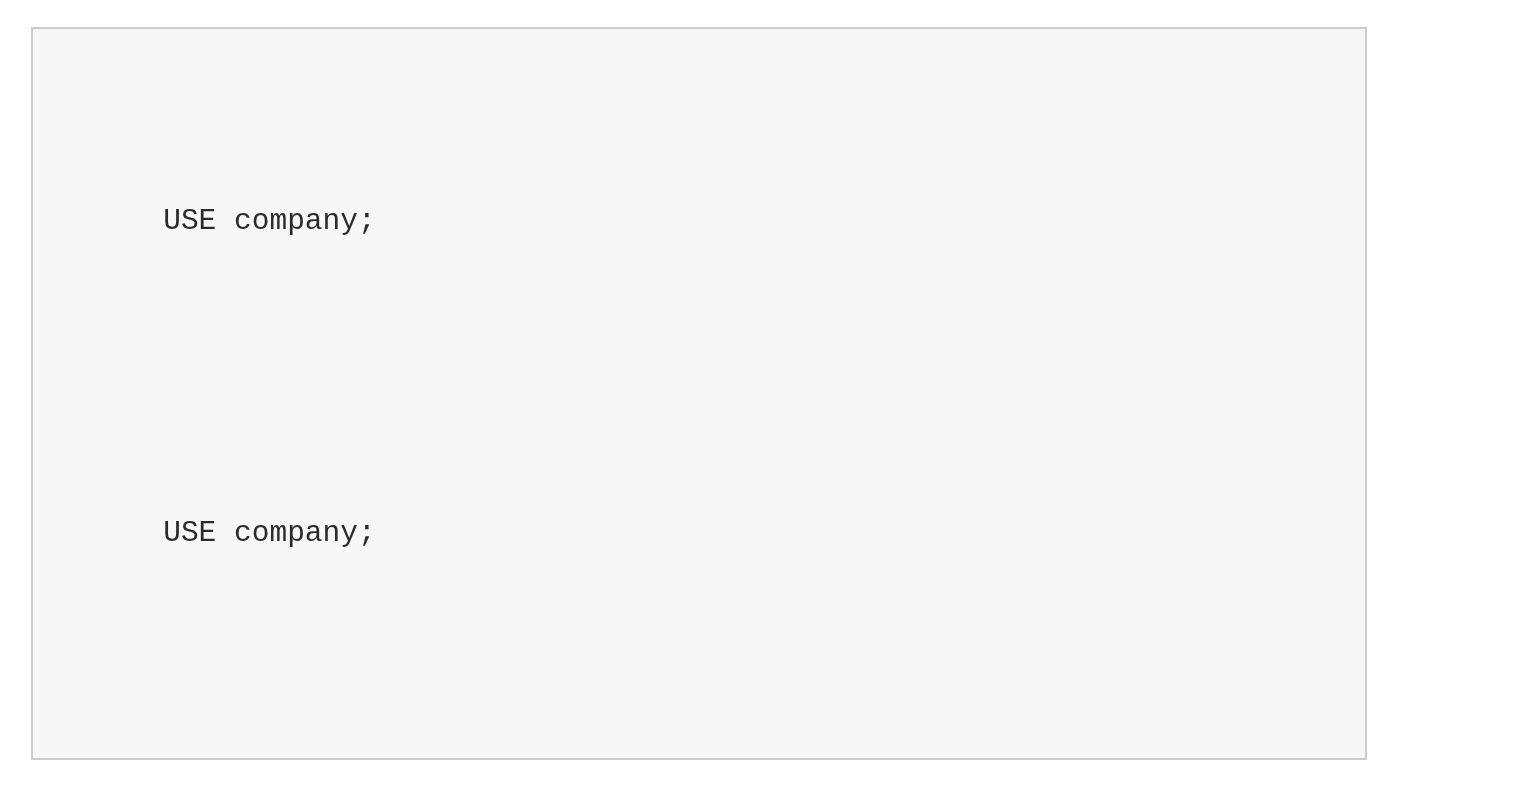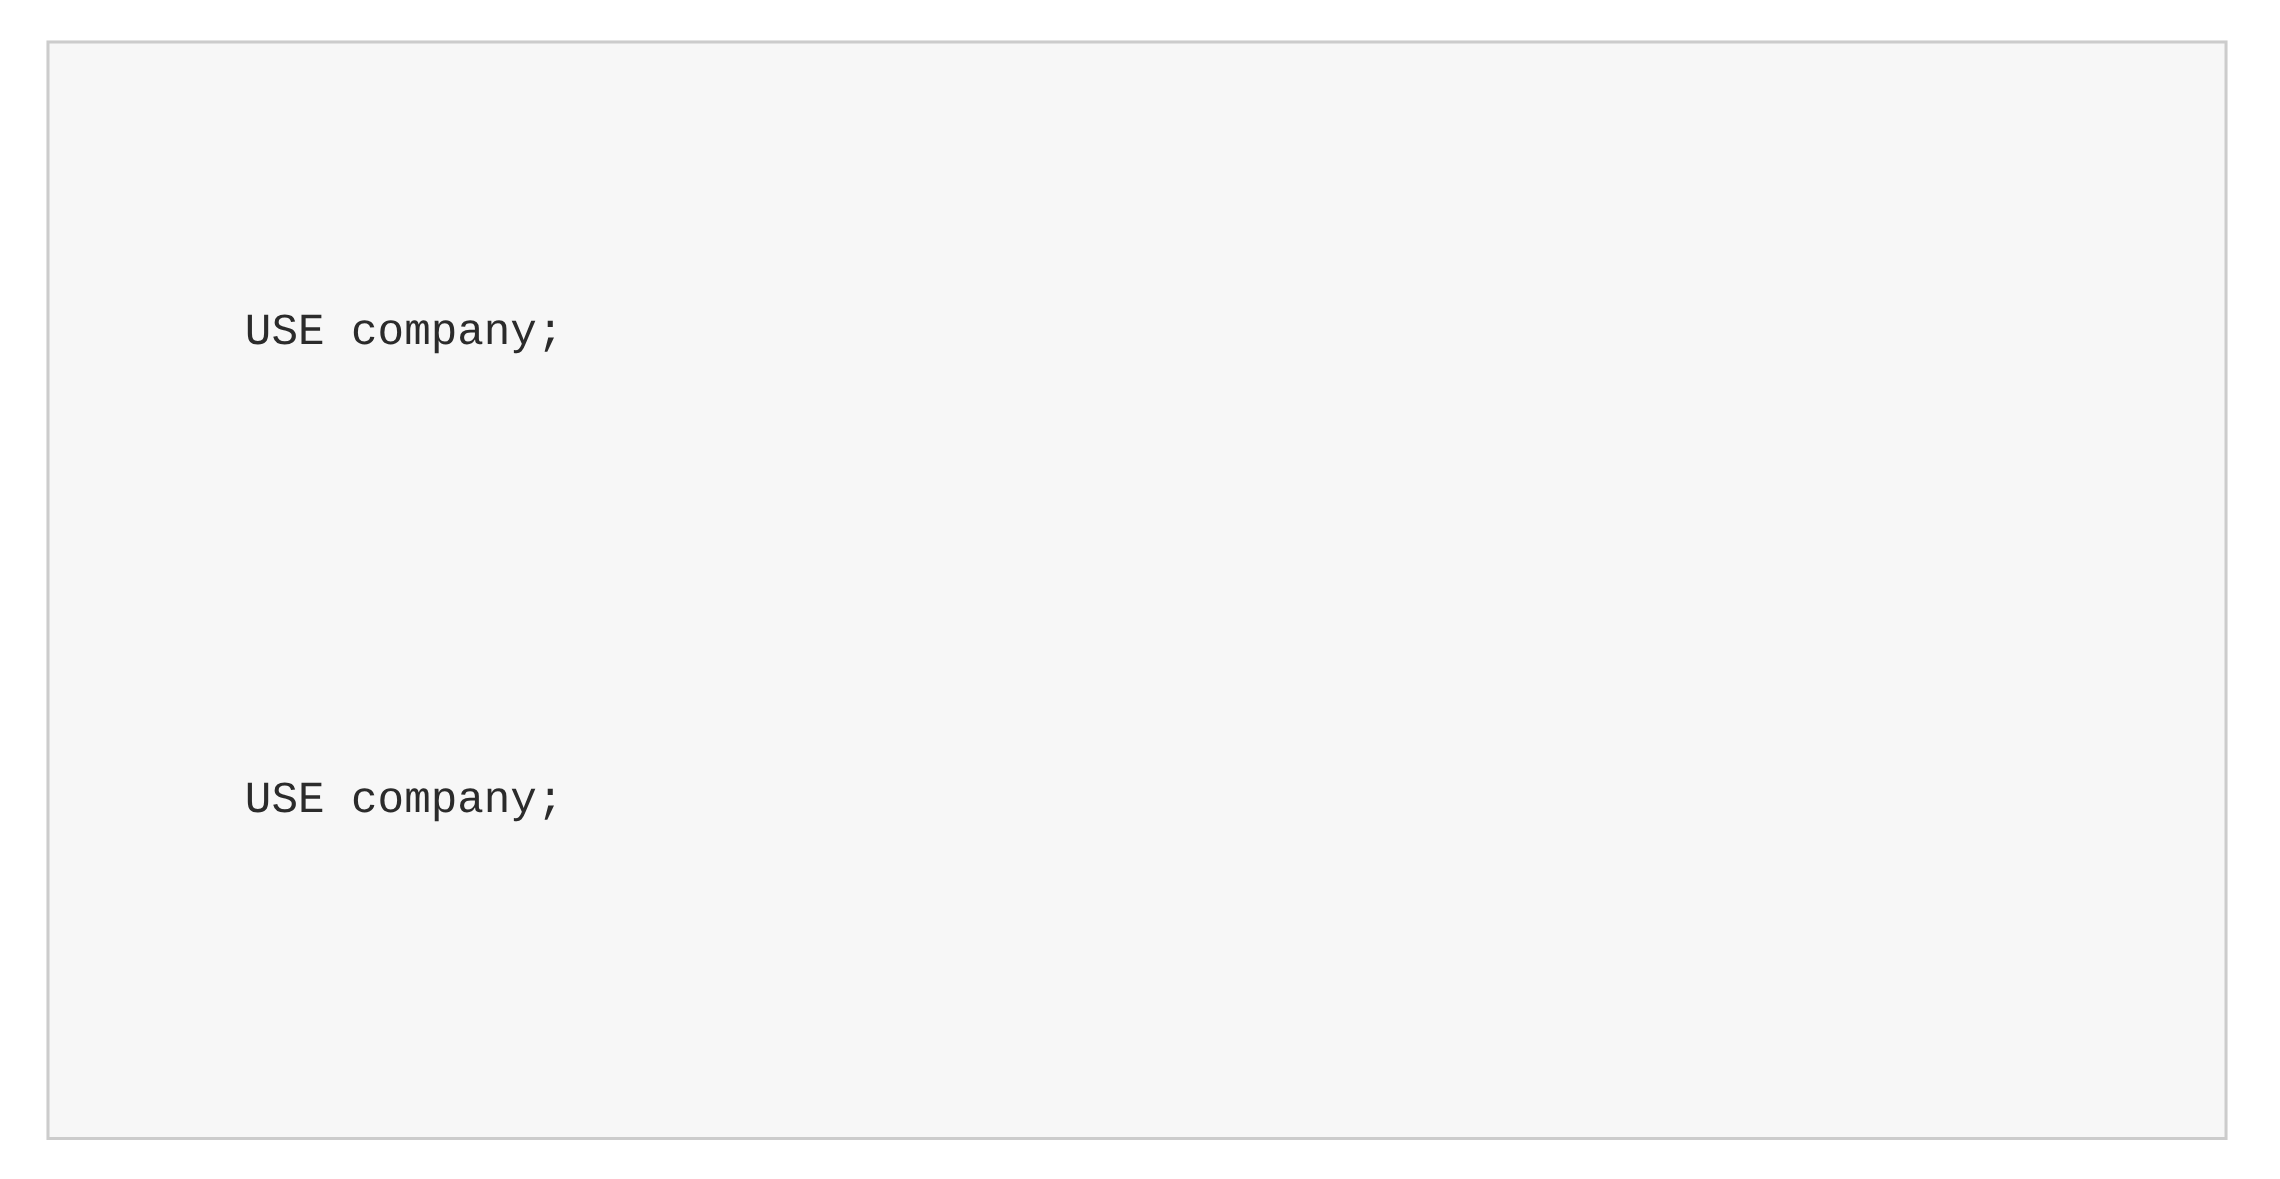--- a/index.html
+++ b/index.html
@@ -11,21 +11,21 @@
   body {
     width: 1520px;
     height: 786px;
     font-family: "Liberation Mono", "DejaVu Sans Mono", monospace;
     overflow: hidden;
   }
   #editor-panel {
     position: absolute;
     left: 31px;
     top: 27px;
-    width: 1454px;   
+    width: 1336px;   
     height: 733px;
     background: #f7f7f7;
     border: 2px solid #cccccc;
     box-sizing: border-box;
     overflow: hidden;
   }
   #code-area {
     position: absolute;
     left: 24px;      
     top: 17px;

